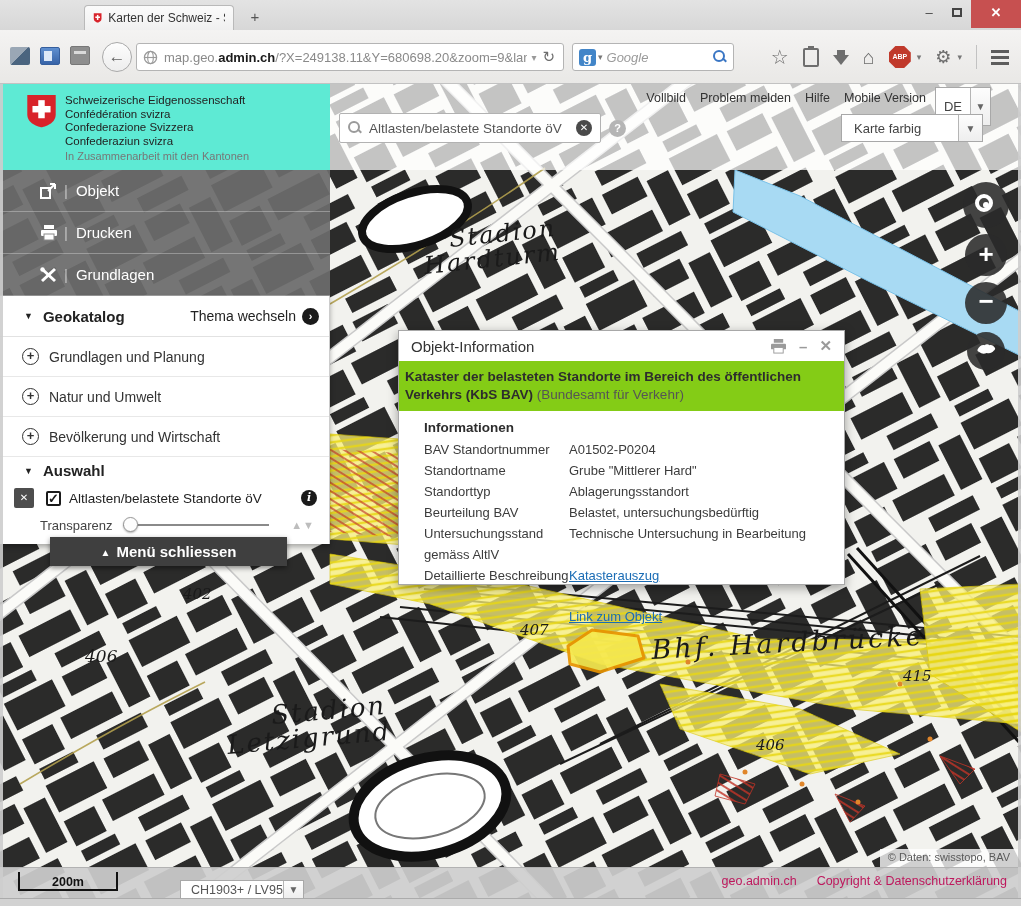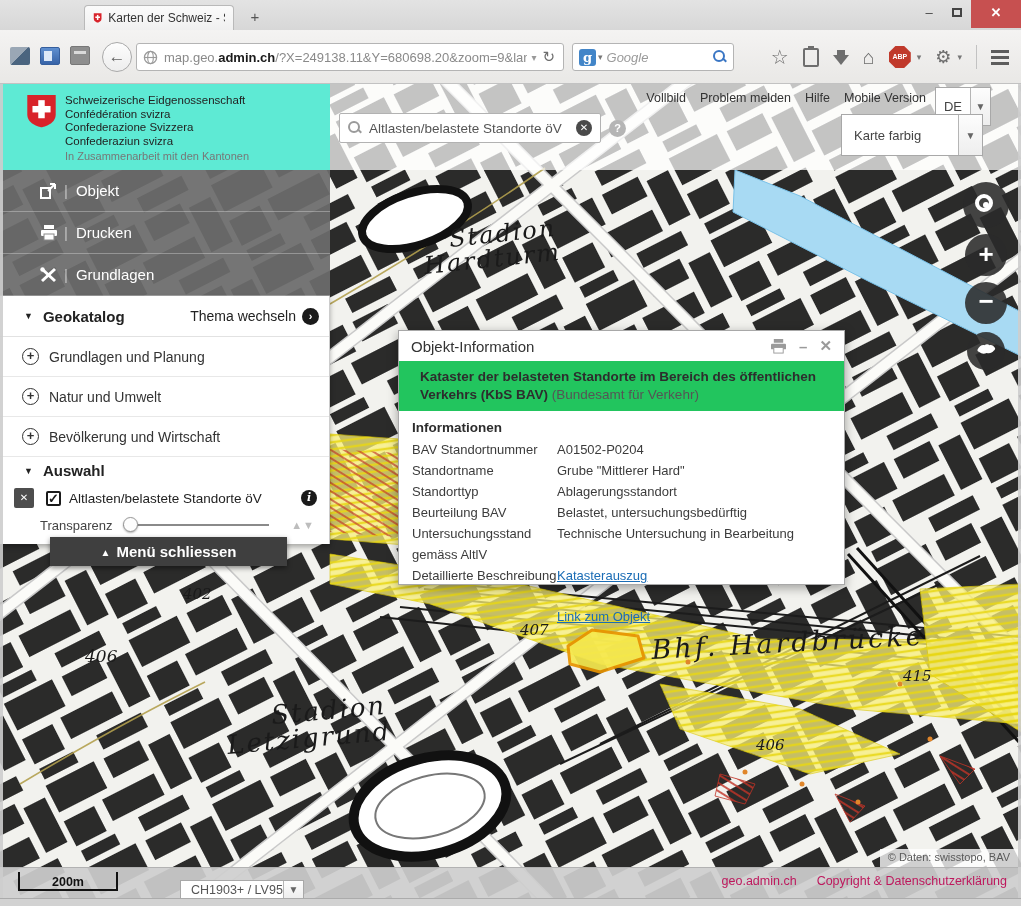--- a/index.html
+++ b/index.html
@@ -72,21 +72,21 @@
   .logolines { position:absolute; left:65px; top:10px; font-size:11.5px; color:#222; line-height:13.5px; }
   .logosub { position:absolute; left:65px; top:66px; font-size:11px; color:#777; }
   .toplinks { position:absolute; top:7px; right:95px; font-size:12.5px; color:#333; display:flex; gap:14px; z-index:6; }
   .toplinks span { cursor:pointer; }
   .select { background:#fff; border:1px solid #a8a8a8; color:#444; font-size:13px; display:flex; align-items:center; }
   .sel-chev { border-left:1px solid #b5b5b5; height:100%; display:flex; align-items:center; justify-content:center; color:#666;
               background:linear-gradient(#fdfdfd,#eee); font-size:10px; }
   .langsel { position:absolute; right:30px; top:3px; width:56px; height:39px; z-index:6; }
   .langsel .lab { flex:1; text-align:center; }
   .langsel .sel-chev { width:20px; }
-  .stylesel { position:absolute; right:38px; top:30px; width:142px; height:42px; z-index:6; }
+  .stylesel { position:absolute; right:38px; top:30px; width:142px; height:28px; z-index:6; }
   .stylesel .lab { flex:1; padding-left:12px; }
   .stylesel .sel-chev { width:24px; }
   .appsearch { position:absolute; left:339px; top:29px; width:262px; height:30px; background:#fff; border:1px solid #b2b2b2;
                border-radius:2px; display:flex; align-items:center; padding:0 8px; gap:7px; z-index:6; }
   .appsearch .mag::before { border-color:#9a9a9a; } .appsearch .mag::after { background:#9a9a9a; }
   .appsearch .q { flex:1; font-size:13.5px; color:#555; white-space:nowrap; overflow:hidden; }
   .clearbtn { width:16px; height:16px; border-radius:50%; background:#4a4a4a; color:#fff; font-size:10px; line-height:16px; text-align:center; }
   .helpbtn { position:absolute; left:609px; top:36px; width:17px; height:17px; border-radius:50%; background:#b5b5b5; color:#fff;
              font-size:11px; font-weight:bold; text-align:center; line-height:17px; z-index:6; }
 
@@ -138,23 +138,23 @@
   .mc-ch  { left:967px; top:248px; width:38px; height:38px; }
   .mc-ch svg { margin-top:9px; }
 
   
   .popup { position:absolute; left:398px; top:246px; width:447px; height:255px; background:#fff; border:1px solid #a8a8a8;
            box-shadow:0 3px 10px rgba(0,0,0,.35); z-index:7; font-size:13px; color:#333; }
   .pop-head { height:26px; display:flex; align-items:center; padding:4px 12px 0; }
   .pop-title { font-size:15px; color:#333; flex:1; }
   .pop-icons { display:flex; align-items:center; gap:12px; color:#9a9a9a; }
   .pop-icons .pi { font-size:15px; font-weight:bold; }
-  .pop-band { background:#22c55e; padding:7px 21px; margin-top:4px; line-height:18px; font-size:13.5px; }
+  .pop-band { background:#84cc16; padding:7px 6px; margin-top:4px; line-height:18px; font-size:13.5px; }
   .pop-band b { color:#2d2d2d; } .pop-band span { color:#555; }
-  .pop-body { padding:9px 13px; }
+  .pop-body { padding:9px 25px; }
   .sect { font-weight:bold; margin-bottom:4px; font-size:13.5px; color:#2d2d2d; }
   .irow { display:flex; line-height:21px; }
   .ilabel { width:145px; color:#3c3c3c; }
   .ival { flex:1; color:#3c3c3c; }
   a.plink { color:#1a6cb5; text-decoration:underline; cursor:pointer; }
   .objlink { margin-left:145px; margin-top:20px; line-height:21px; }
 
   
   .attrib { position:absolute; right:3px; top:765px; height:18px; background:rgba(255,255,255,.78); color:#5a5a5a;
             font-size:11px; padding:2px 8px; z-index:4; }

